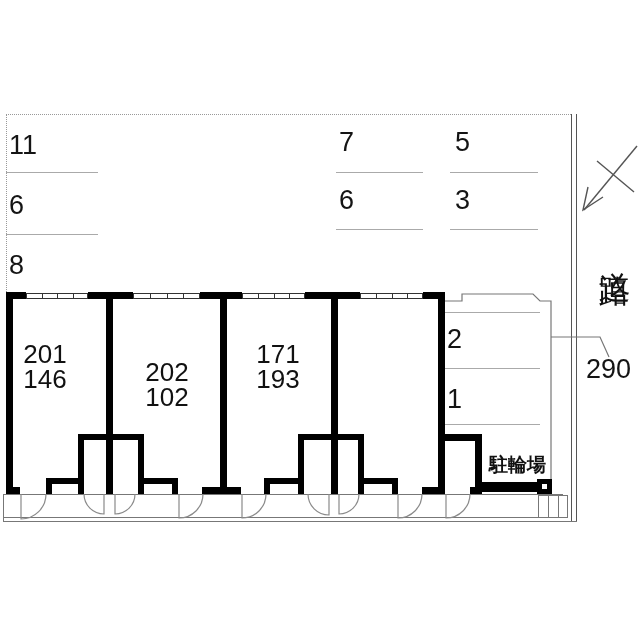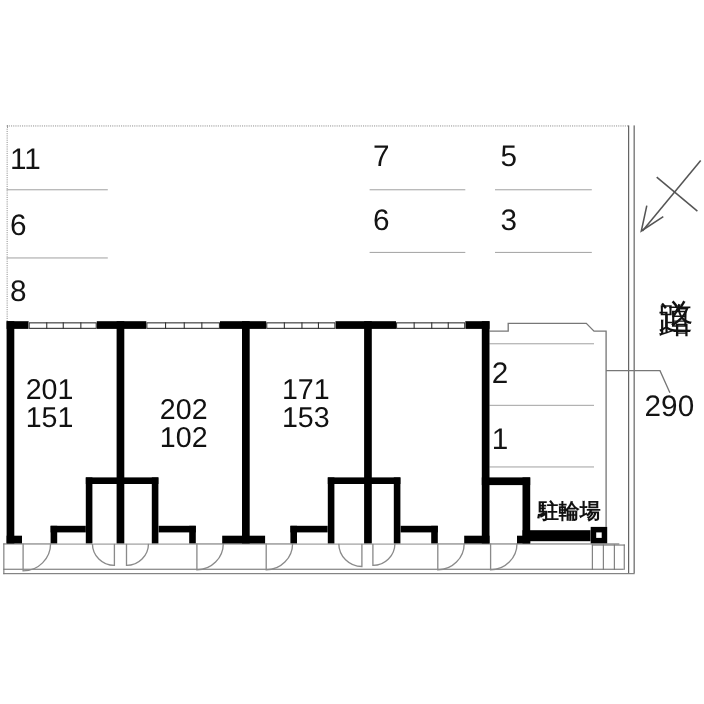--- a/index.html
+++ b/index.html
@@ -131,28 +131,28 @@
   <div class="num" style="left:9px;top:252px;">8</div>
   <div class="num" style="left:339px;top:129px;">7</div>
   <div class="num" style="left:339px;top:187px;">6</div>
   <div class="num" style="left:455px;top:129px;">5</div>
   <div class="num" style="left:455px;top:187px;">3</div>
   <div class="num" style="left:447px;top:326px;">2</div>
   <div class="num" style="left:447px;top:386px;">1</div>
 
   <div class="unitlab" style="left:5px;top:342px;">
     <div>201</div>
-    <div>151</div>
+    <div>146</div>
   </div>
   <div class="unitlab" style="left:127px;top:360px;">
     <div>202</div>
     <div>102</div>
   </div>
   <div class="unitlab" style="left:238px;top:342px;">
     <div>171</div>
-    <div>153</div>
+    <div>193</div>
   </div>
 
   <div class="bike-label" style="left:489px;top:452px;">駐輪場</div>
   <div class="road-label" style="left:598px;top:247px;">道路</div>
   <div class="num" style="left:586px;top:356px;">290</div>
 
 </div>
 
 </body></html>

